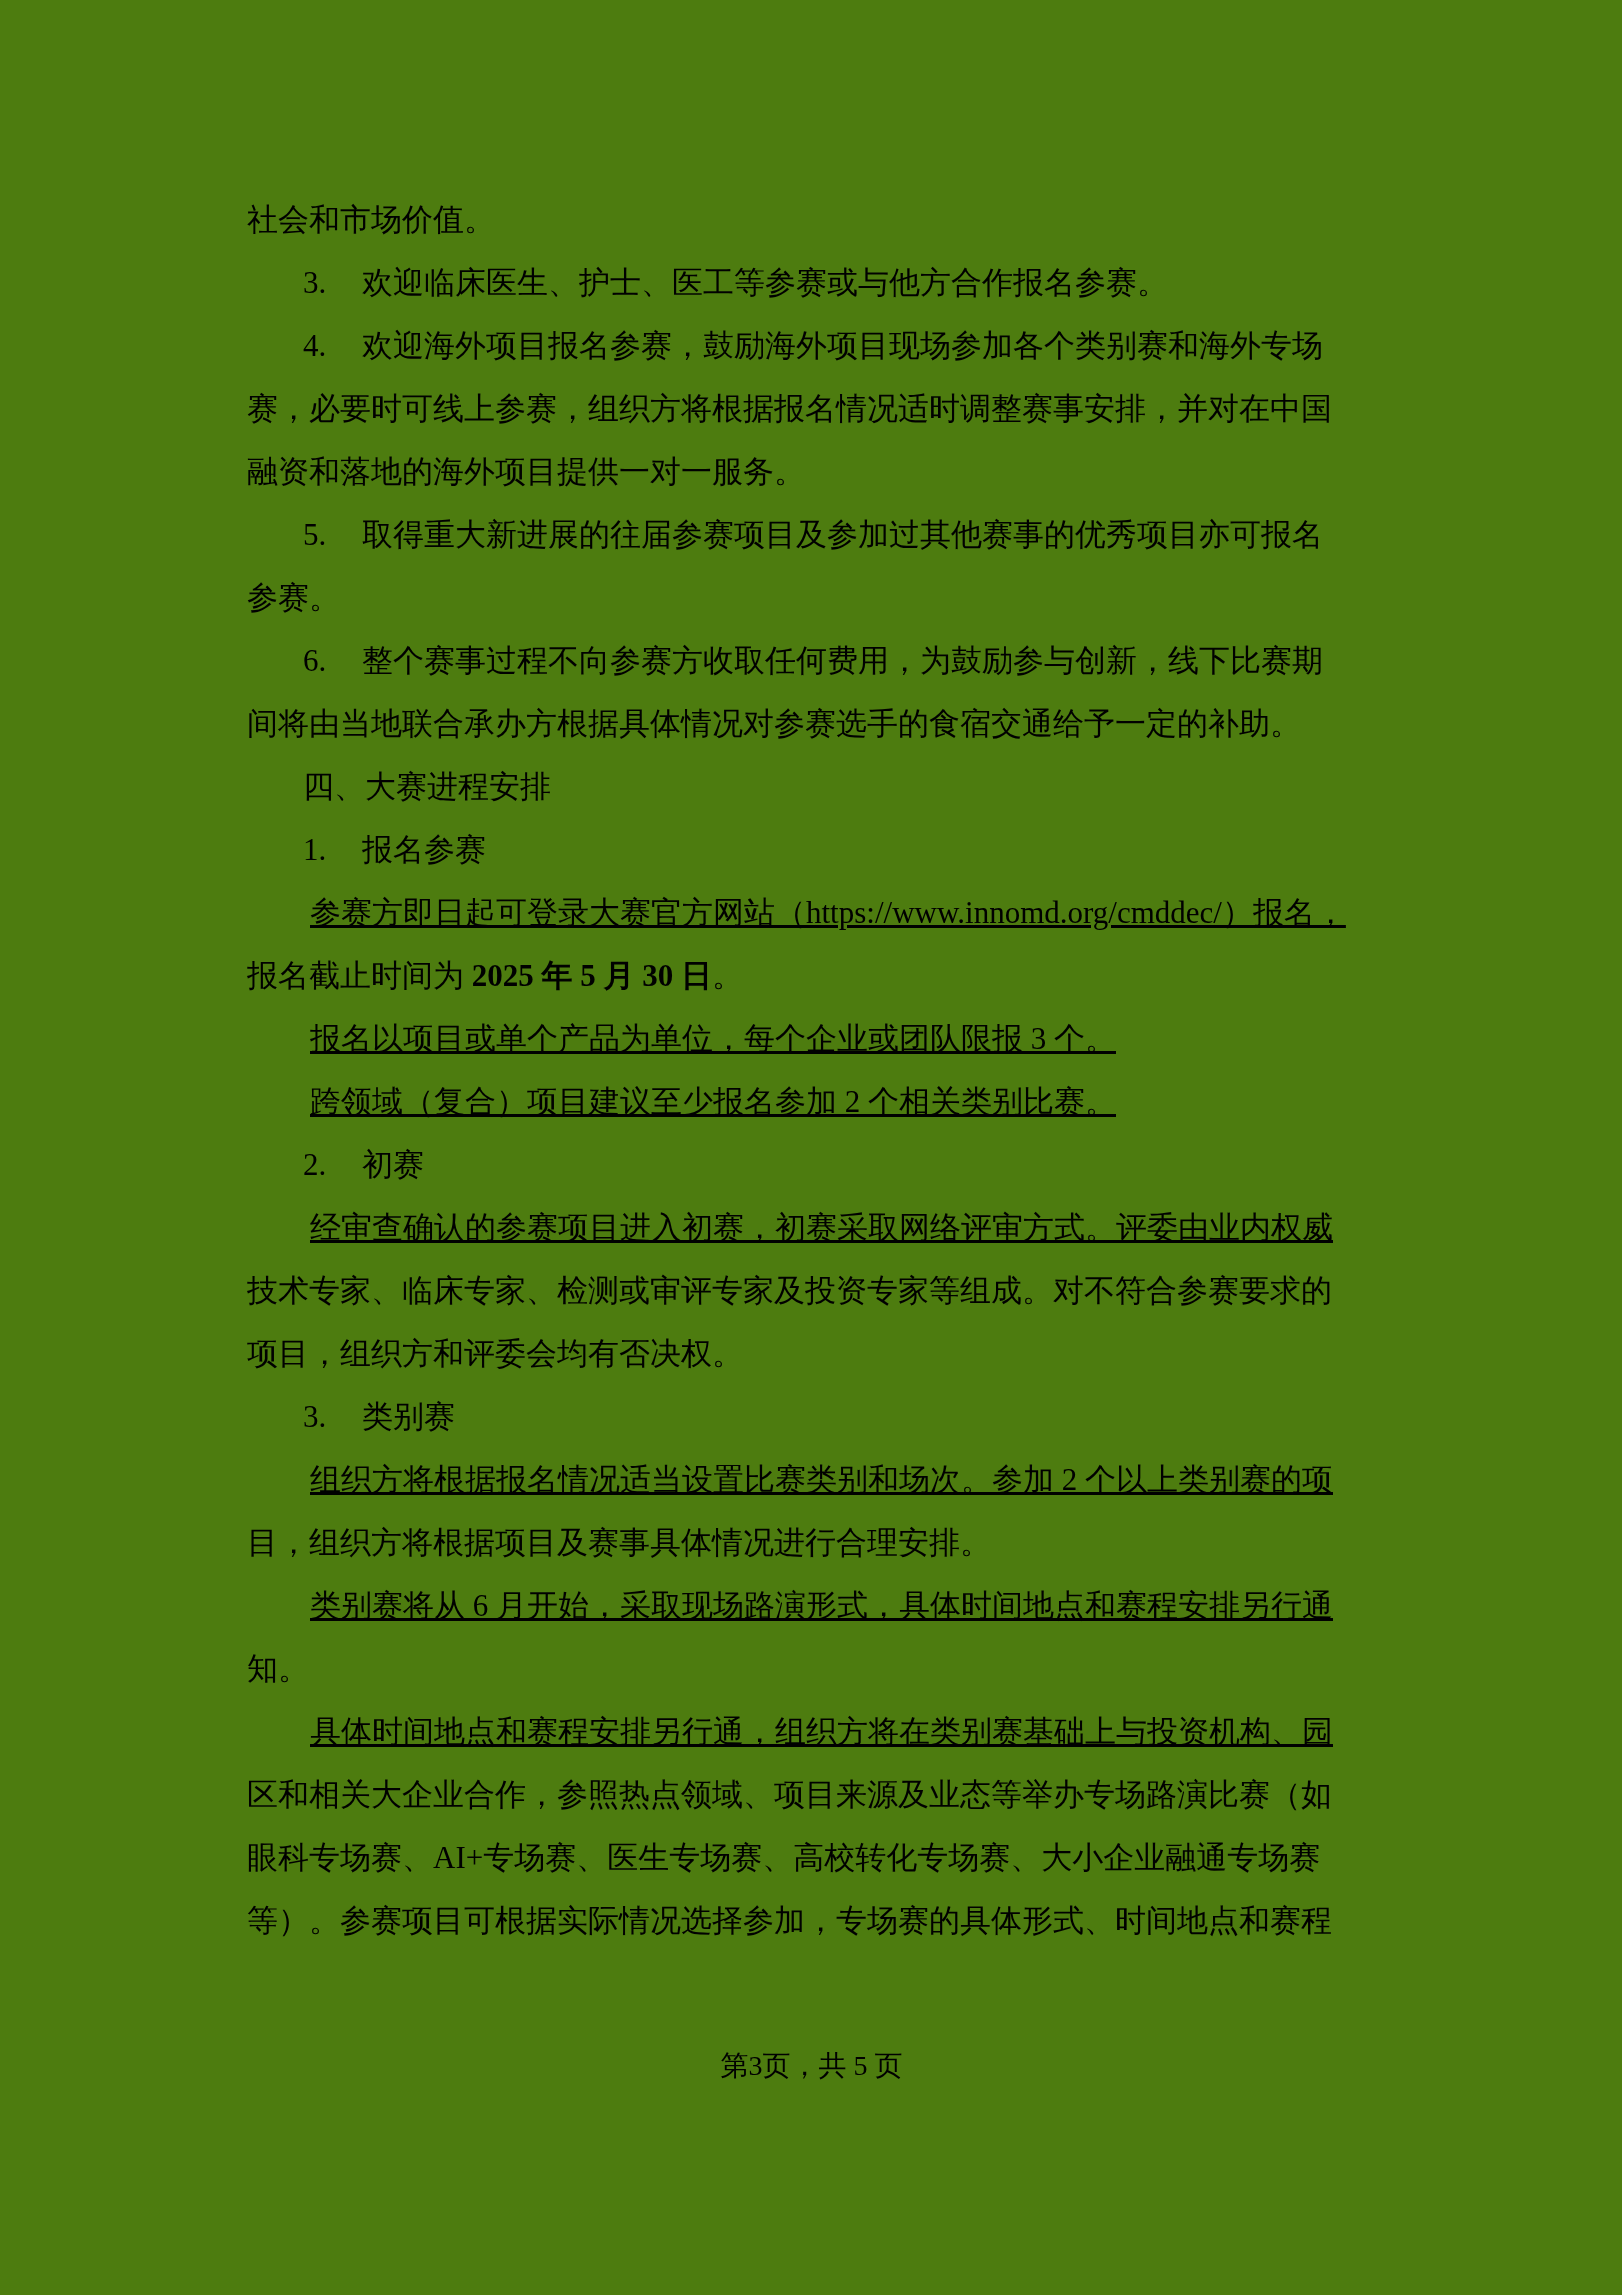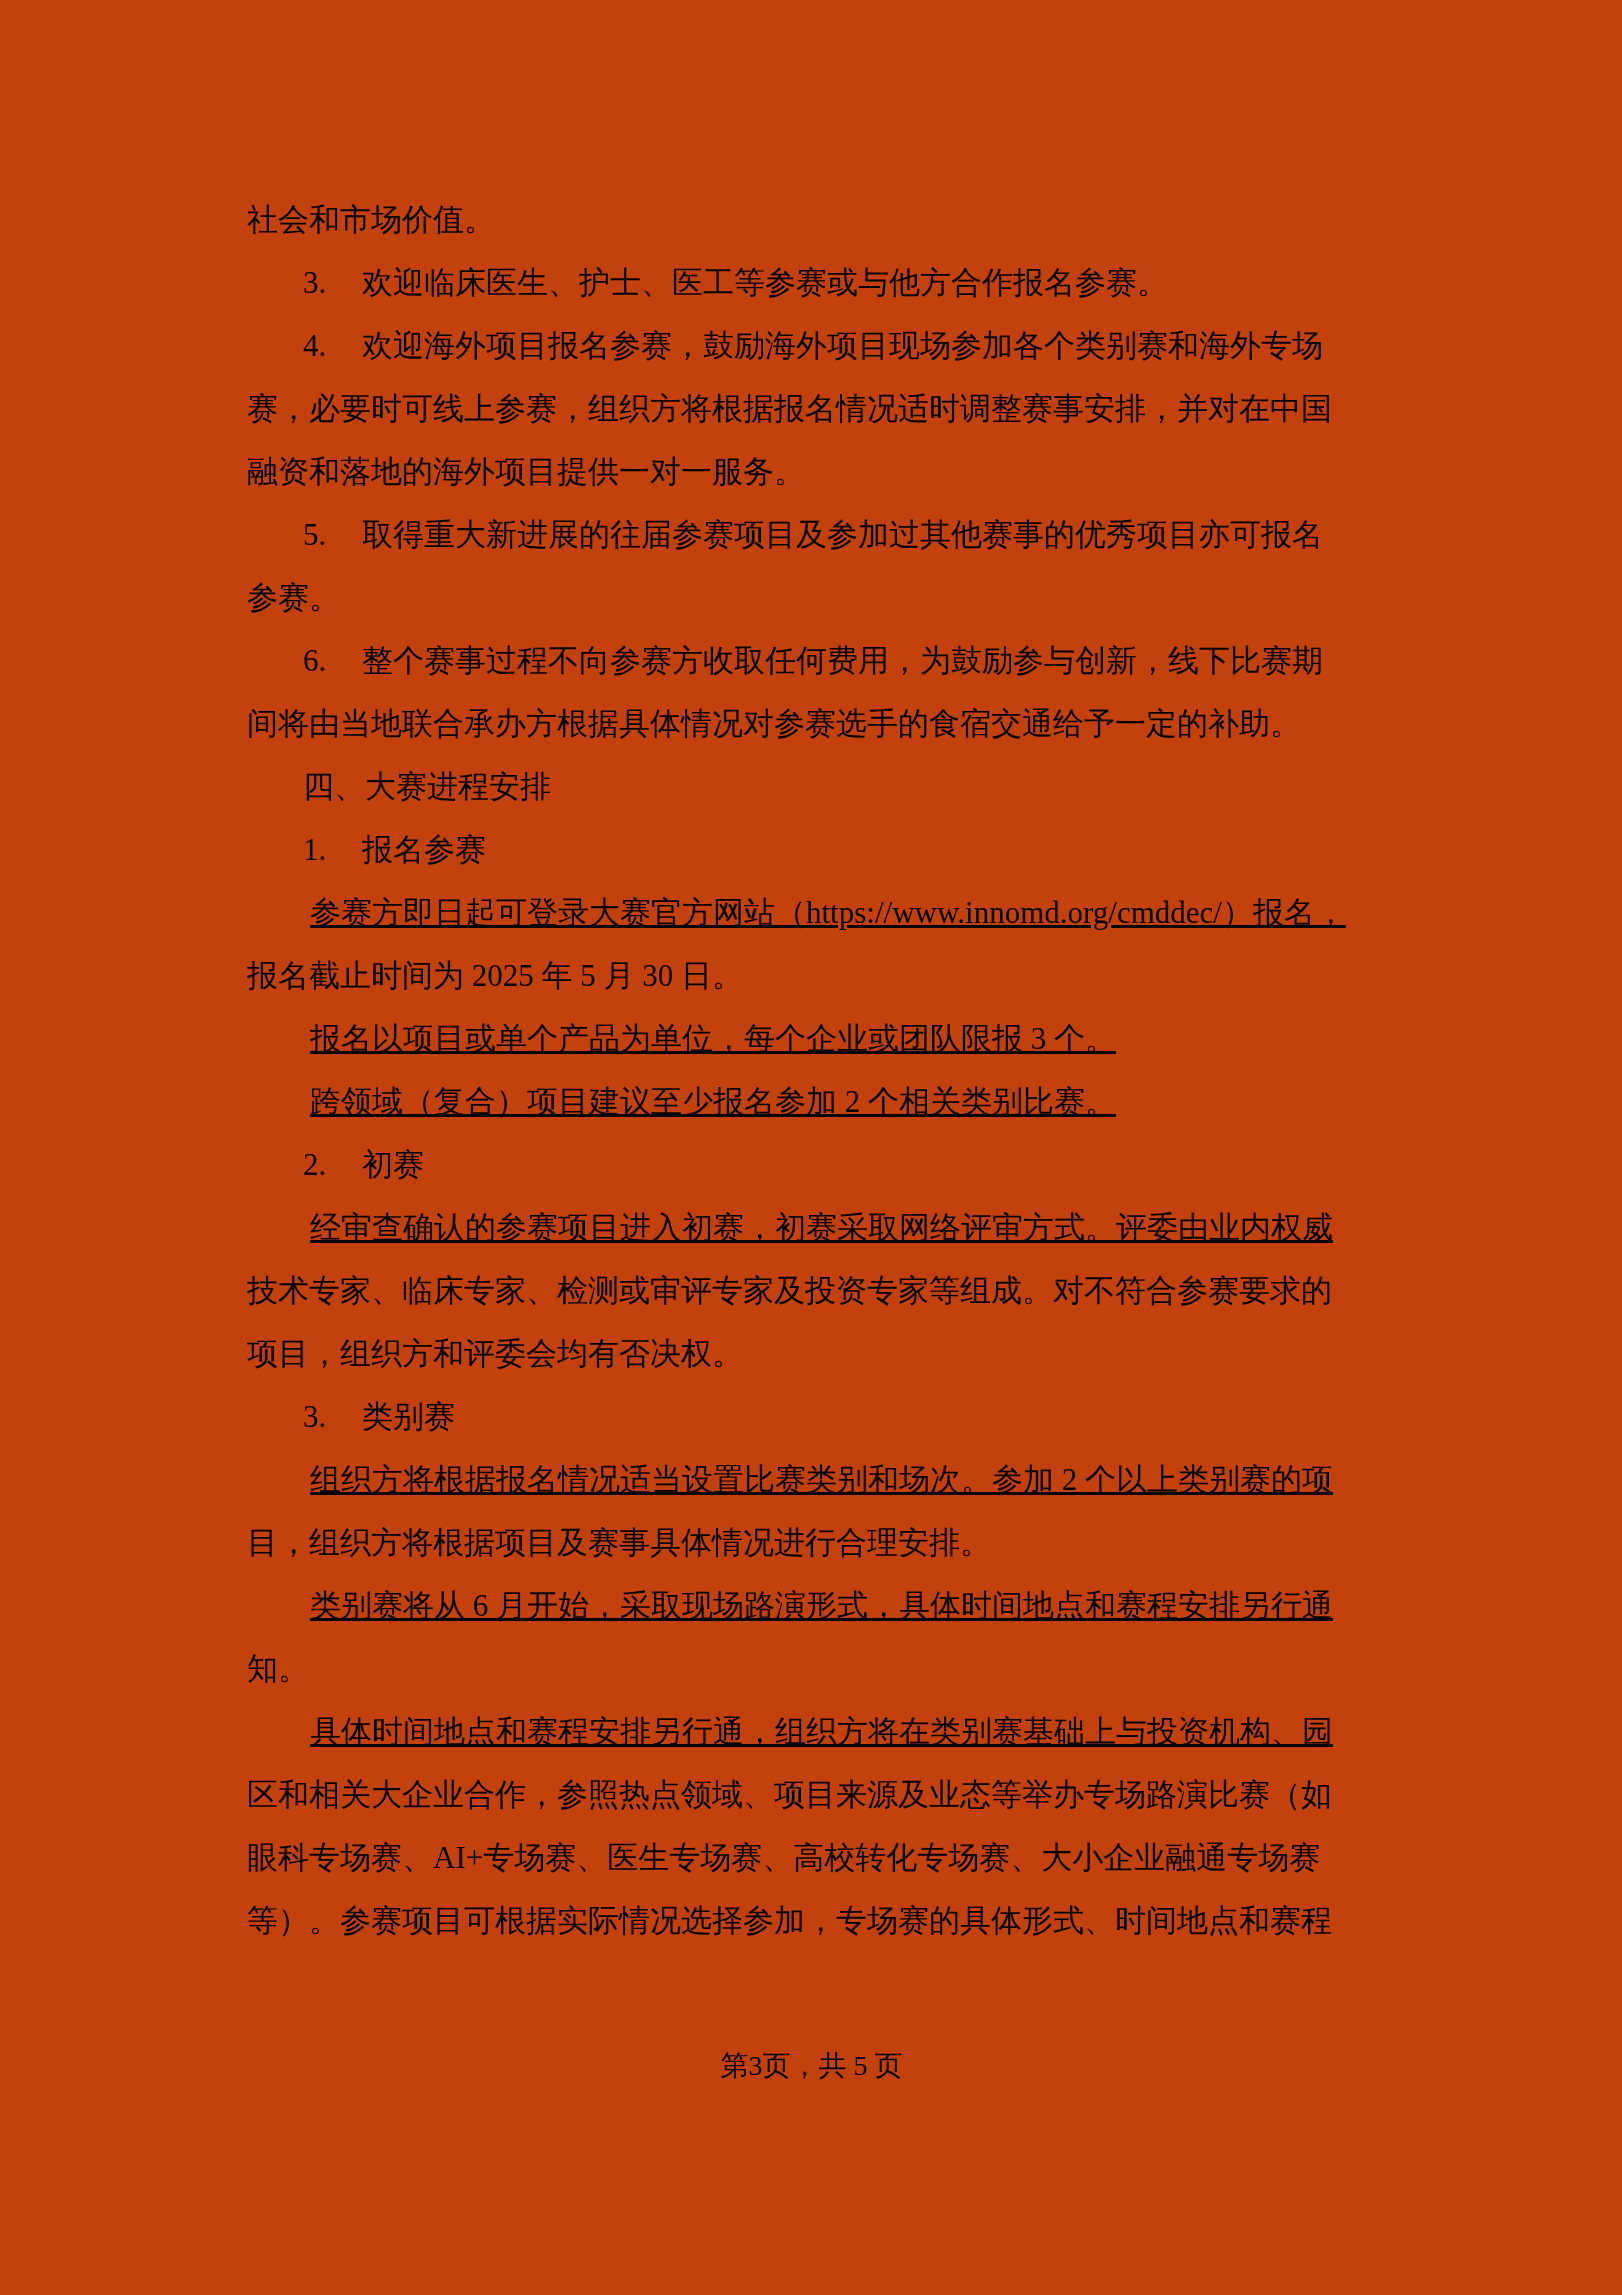--- a/index.html
+++ b/index.html
@@ -4,21 +4,21 @@
 <style>
   html, body {
     margin: 0;
     padding: 0;
     background: #ffffff;
   }
   .page {
     position: relative;
     width: 1623px;
     height: 2295px;
-    background: #c2410c;
+    background: #4d7c0f;
     color: #000000;
     font-family: "Liberation Serif", "DejaVu Serif", serif;
     overflow: hidden;
   }
   .content {
     position: absolute;
     left: 247px;
     top: 188px;
     width: 1139px;
     font-size: 31px;
@@ -32,21 +32,21 @@
   .num {
     display: inline-block;
     width: 59px;
   }
   .line.indent { padding-left: 63px; text-decoration: underline; }
   .line.heading {
     padding-left: 56px;
     font-weight: normal;
     font-family: "Liberation Sans", "DejaVu Sans", sans-serif;
   }
-  .bold { font-weight: normal; text-align: center; }
+  .bold { font-weight: bold; text-align: center; }
   .footer {
     position: absolute;
     left: 0;
     top: 2047px;
     width: 100%;
     text-align: center;
     font-size: 28px;
     font-family: "Liberation Serif", "DejaVu Serif", serif;
     color: #000000;
   }

